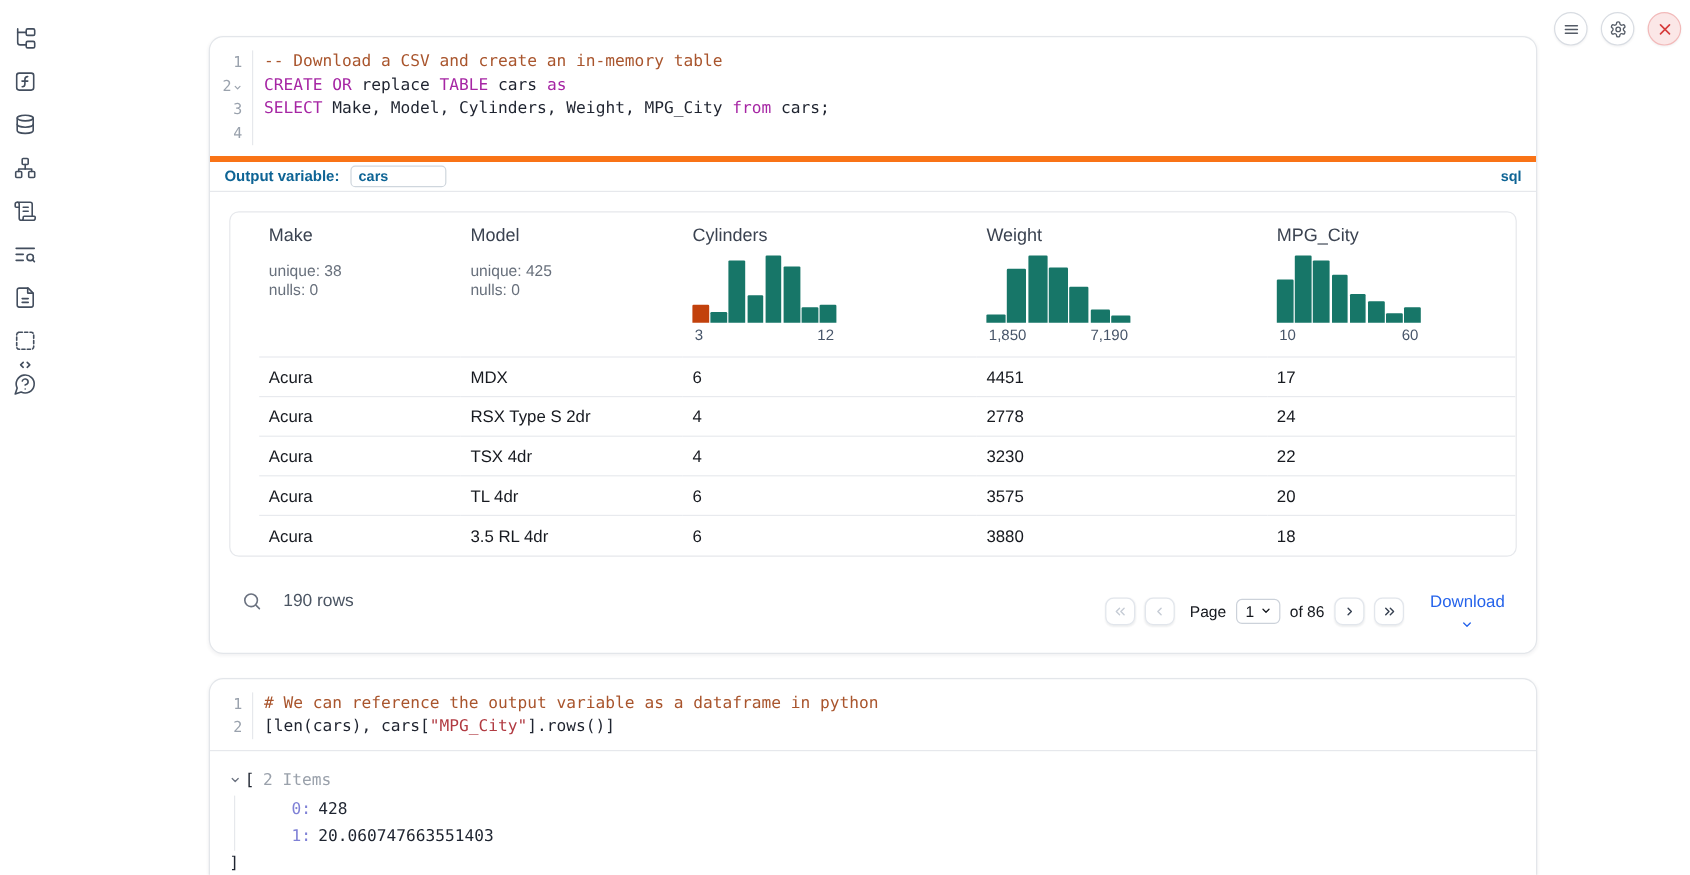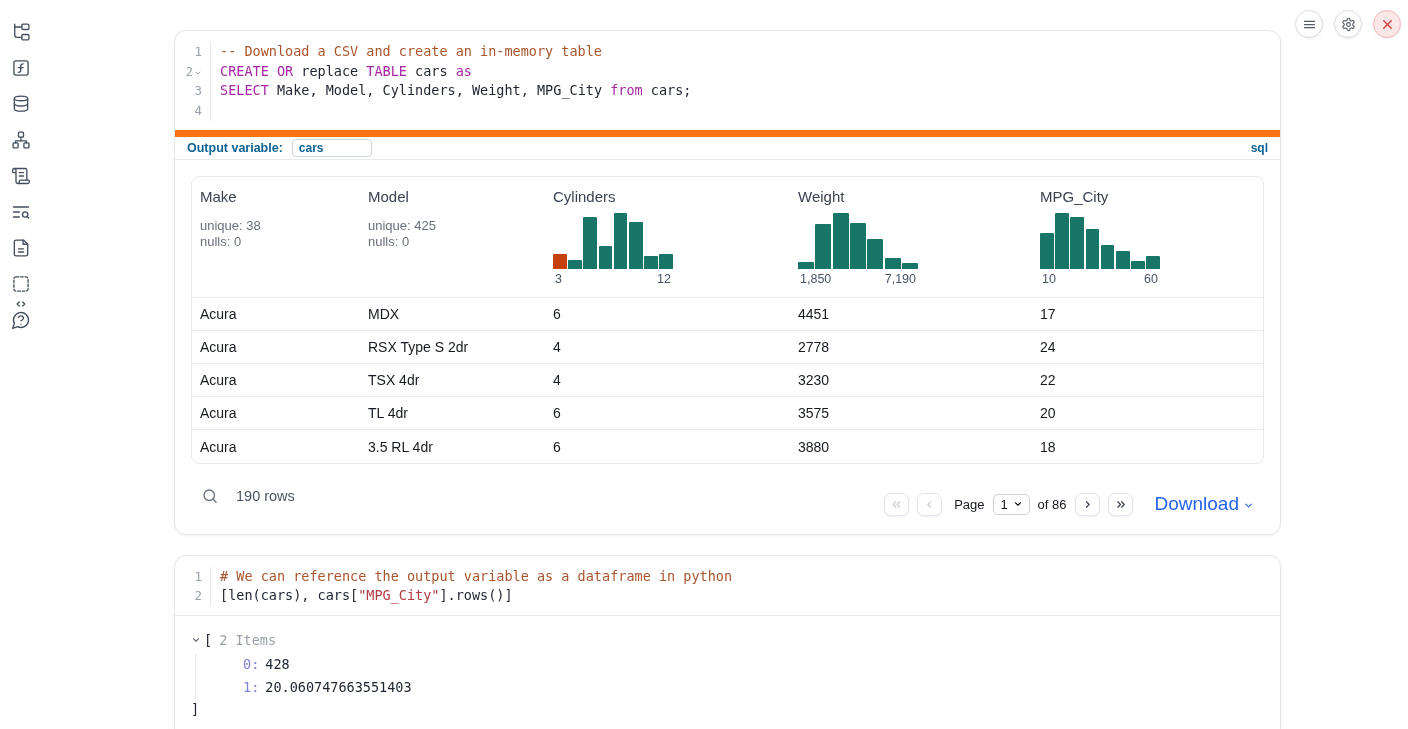--- a/index.html
+++ b/index.html
@@ -32,29 +32,29 @@
   .gutter .ln { height:19.7px; line-height:19.7px; white-space:nowrap; }
   .gutter .fold { display:inline-block; width:8px; height:8px; color:#9aa2ad; margin-left:1px; vertical-align:-1px; }
   .gutter .fold svg { width:8px; height:8px; display:block; }
   .code { flex:1; padding-left:9px; font-family:"DejaVu Sans Mono",monospace; font-size:13.5px; color:#1f2430; cursor:text; }
   .code .line { height:19.7px; line-height:19.7px; white-space:pre; }
   .tok-kw  { color:#a626a4; }
   .tok-str { color:#b13b42; }
   .tok-com { color:#a9552d; }
 
   
-  .meta-row { border-top:7px solid #f97316; display:flex; align-items:center; gap:9px; padding:5px 12px; height:29px;justify-content:flex-end; }
+  .meta-row { border-top:5px solid #f97316; display:flex; align-items:center; gap:9px; padding:5px 12px; height:29px;justify-content:flex-end; }
   .meta-label { color:#0e6495; font-weight:bold; font-size:12.5px; }
   .meta-input { width:80px; height:18px; border:1px solid #cfd6dd; border-radius:4px; padding:0 6px;
                 font-family:"Liberation Sans",sans-serif; font-size:12px; font-weight:bold; color:#0e6495; outline:none; }
   .lang-tag { margin-left:auto; color:#0e6495; font-weight:bold; font-size:12px; }
 
   
   .output-area { border-top:1px solid #e6e8ec; padding:16px; }
-  .table-card { border:1px solid #e6e8ec; border-radius:8px; overflow:hidden; }
+  .table-card { border:1px solid #e6e8ec; border-radius:8px; overflow:hidden;padding-left:24px; }
   table { width:100%; border-collapse:collapse; table-layout:fixed; }
   col.c1{width:168px} col.c2{width:185px} col.c3{width:245px} col.c4{width:242px} col.c5{width:auto}
   th { text-align:left; vertical-align:top; font-weight:normal; padding:11px 8px 6px; height:121px; }
   .col-label { font-size:15px; color:#3b4351; }
   .col-stats { margin-top:13px; font-size:13px; color:#68707c; line-height:16px; }
   .hist { margin-top:8px; width:120px; }
   .hist-bars { height:56px; display:flex; align-items:flex-end; gap:1.5px; }
   .hist-bar { flex:1; border-radius:1px 1px 0 0; }
   .hist-ticks { position:relative; height:15px; margin-top:3px; font-size:12.5px; color:#475569; }
   .hist-ticks .tmin { position:absolute; left:2px; top:0; }
@@ -70,21 +70,21 @@
   .pager { margin-left:auto; display:flex; align-items:center; gap:8px; font-size:13px; color:#15181e;margin-top:16px; }
   .pg-btn { width:25px; height:23px; background:#fff; border:1px solid #e2e6ec; border-radius:7px;
             display:flex; align-items:center; justify-content:center; box-shadow:0 1px 1.5px rgba(16,24,40,.07); cursor:pointer; }
   .pg-btn svg { width:13px; height:13px; display:block; }
   .pg-btn.off { color:#c6ccd5; }
   .pg-btn.on  { color:#374151; }
   .page-word { margin-left:4px; }
   .page-select { height:21px; min-width:37px; border:1px solid #ccd2da; border-radius:5px; padding:0 4px 0 7px;
                  display:flex; align-items:center; gap:5px; cursor:pointer; background:#fff; }
   .page-select svg { width:10px; height:10px; color:#15181e; }
-  .download { margin-left:14px; display:flex; align-items:center; gap:4px; color:#2563eb; font-size:19px; cursor:pointer; }
+  .download { margin-left:14px; display:flex; align-items:center; gap:4px; color:#2563eb; font-size:14px; cursor:pointer;flex-direction:column; }
   .download svg { width:11px; height:11px; margin-top:2px; }
 
   
   .tree { padding:14px 16px 20px; font-family:"DejaVu Sans Mono",monospace; font-size:13.5px; color:#1e2430; }
   .tree-head { display:flex; align-items:center; height:20px; }
   .tree-caret { width:10px; height:10px; color:#6b7280; margin-right:3px; cursor:pointer; }
   .tree-caret svg { width:10px; height:10px; display:block; }
   .tree-items-label { color:#9aa1ab; margin-left:7px; }
   .tree-body { margin-left:4px; border-left:1px solid #e6e8ec; padding-left:19px; margin-top:3px; }
   .tree-entry { height:23px; line-height:23px;margin-left:28px; }

